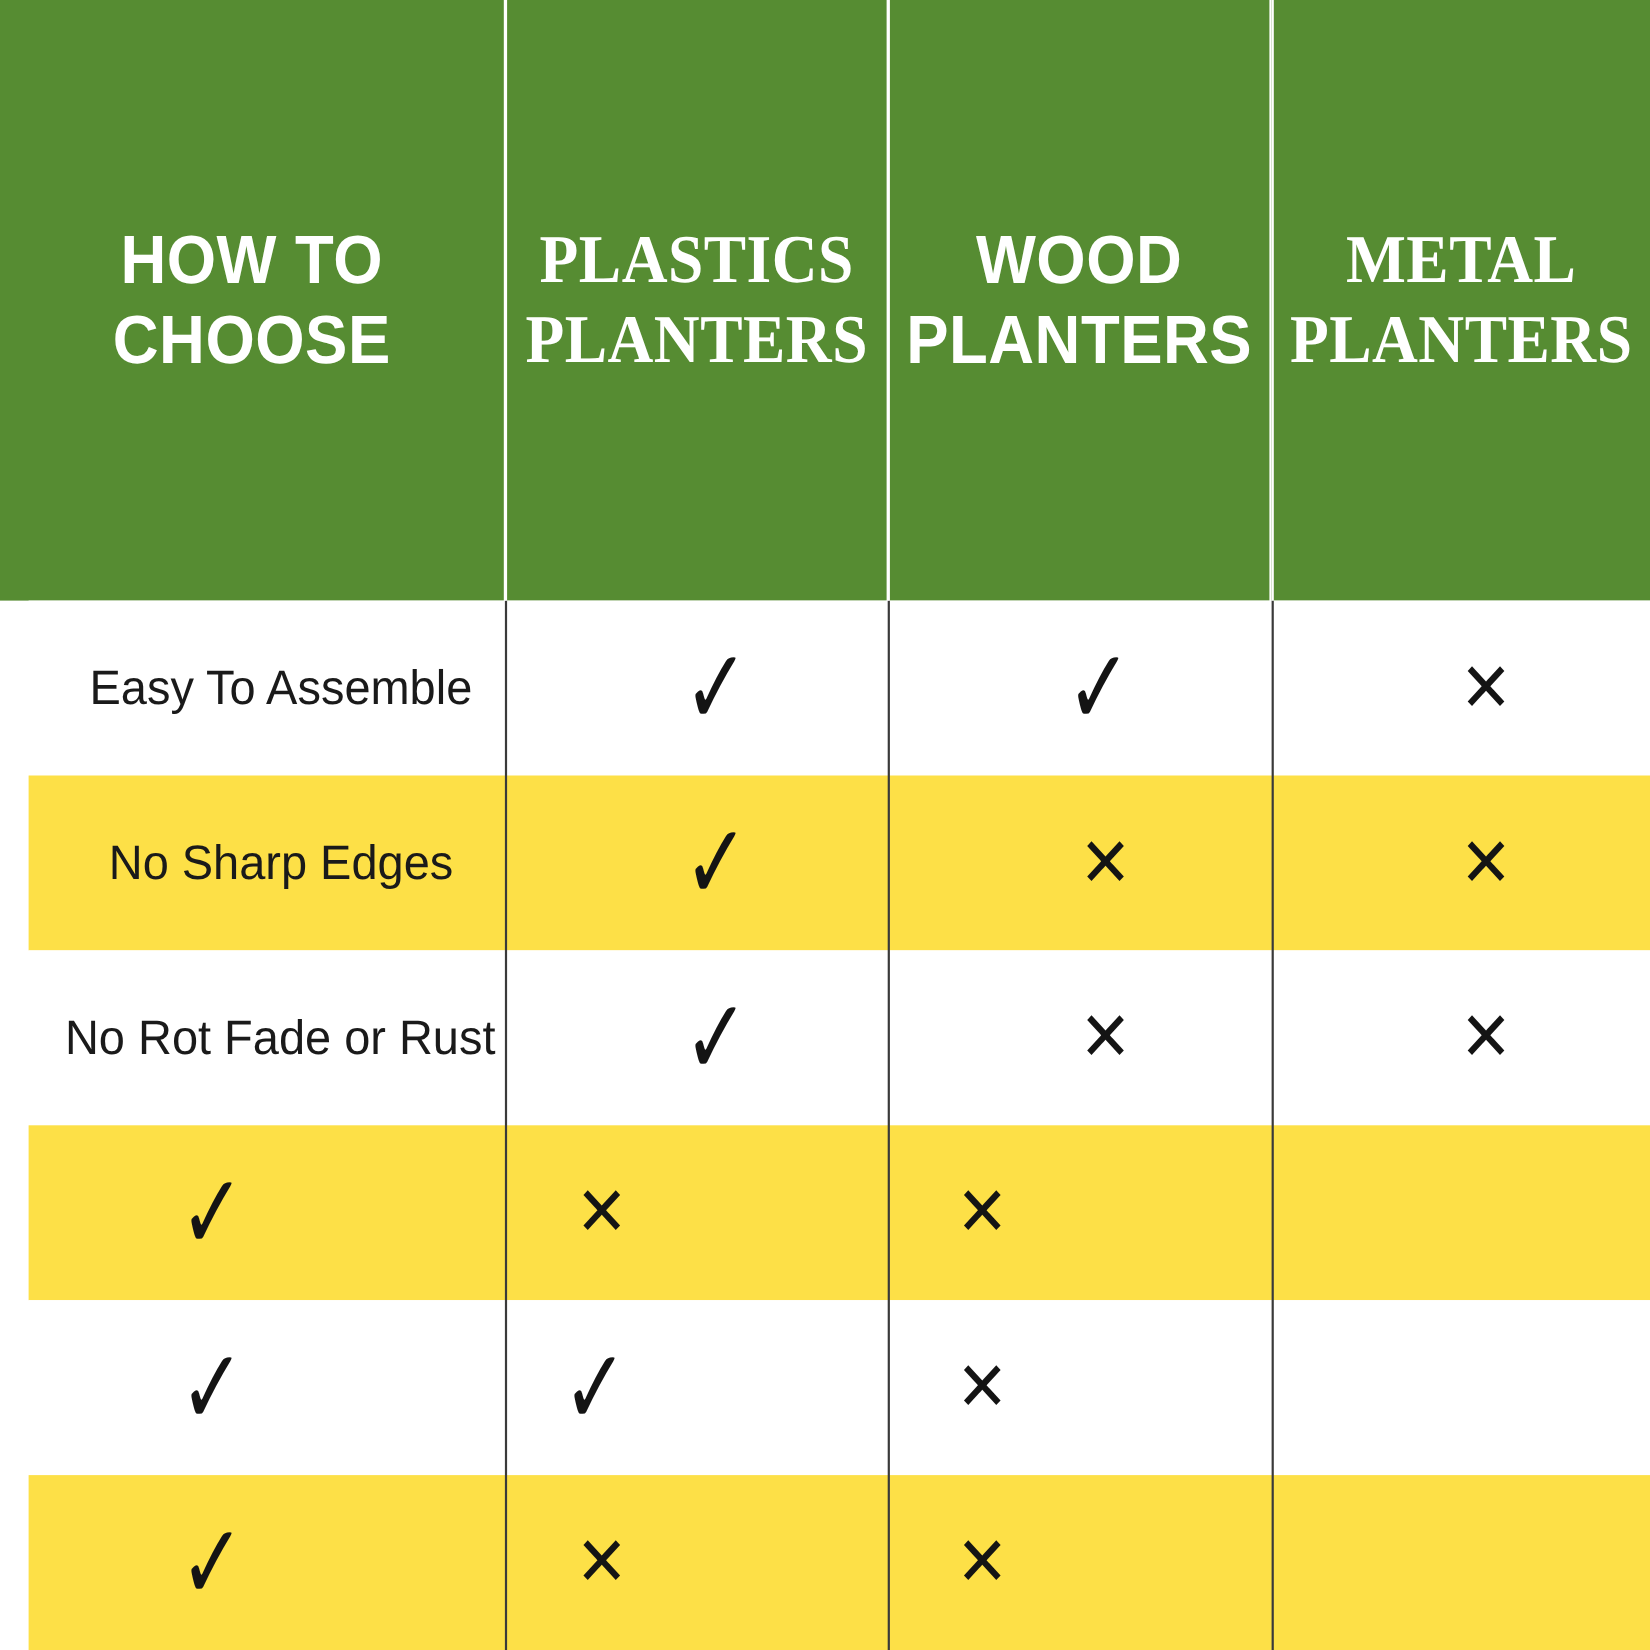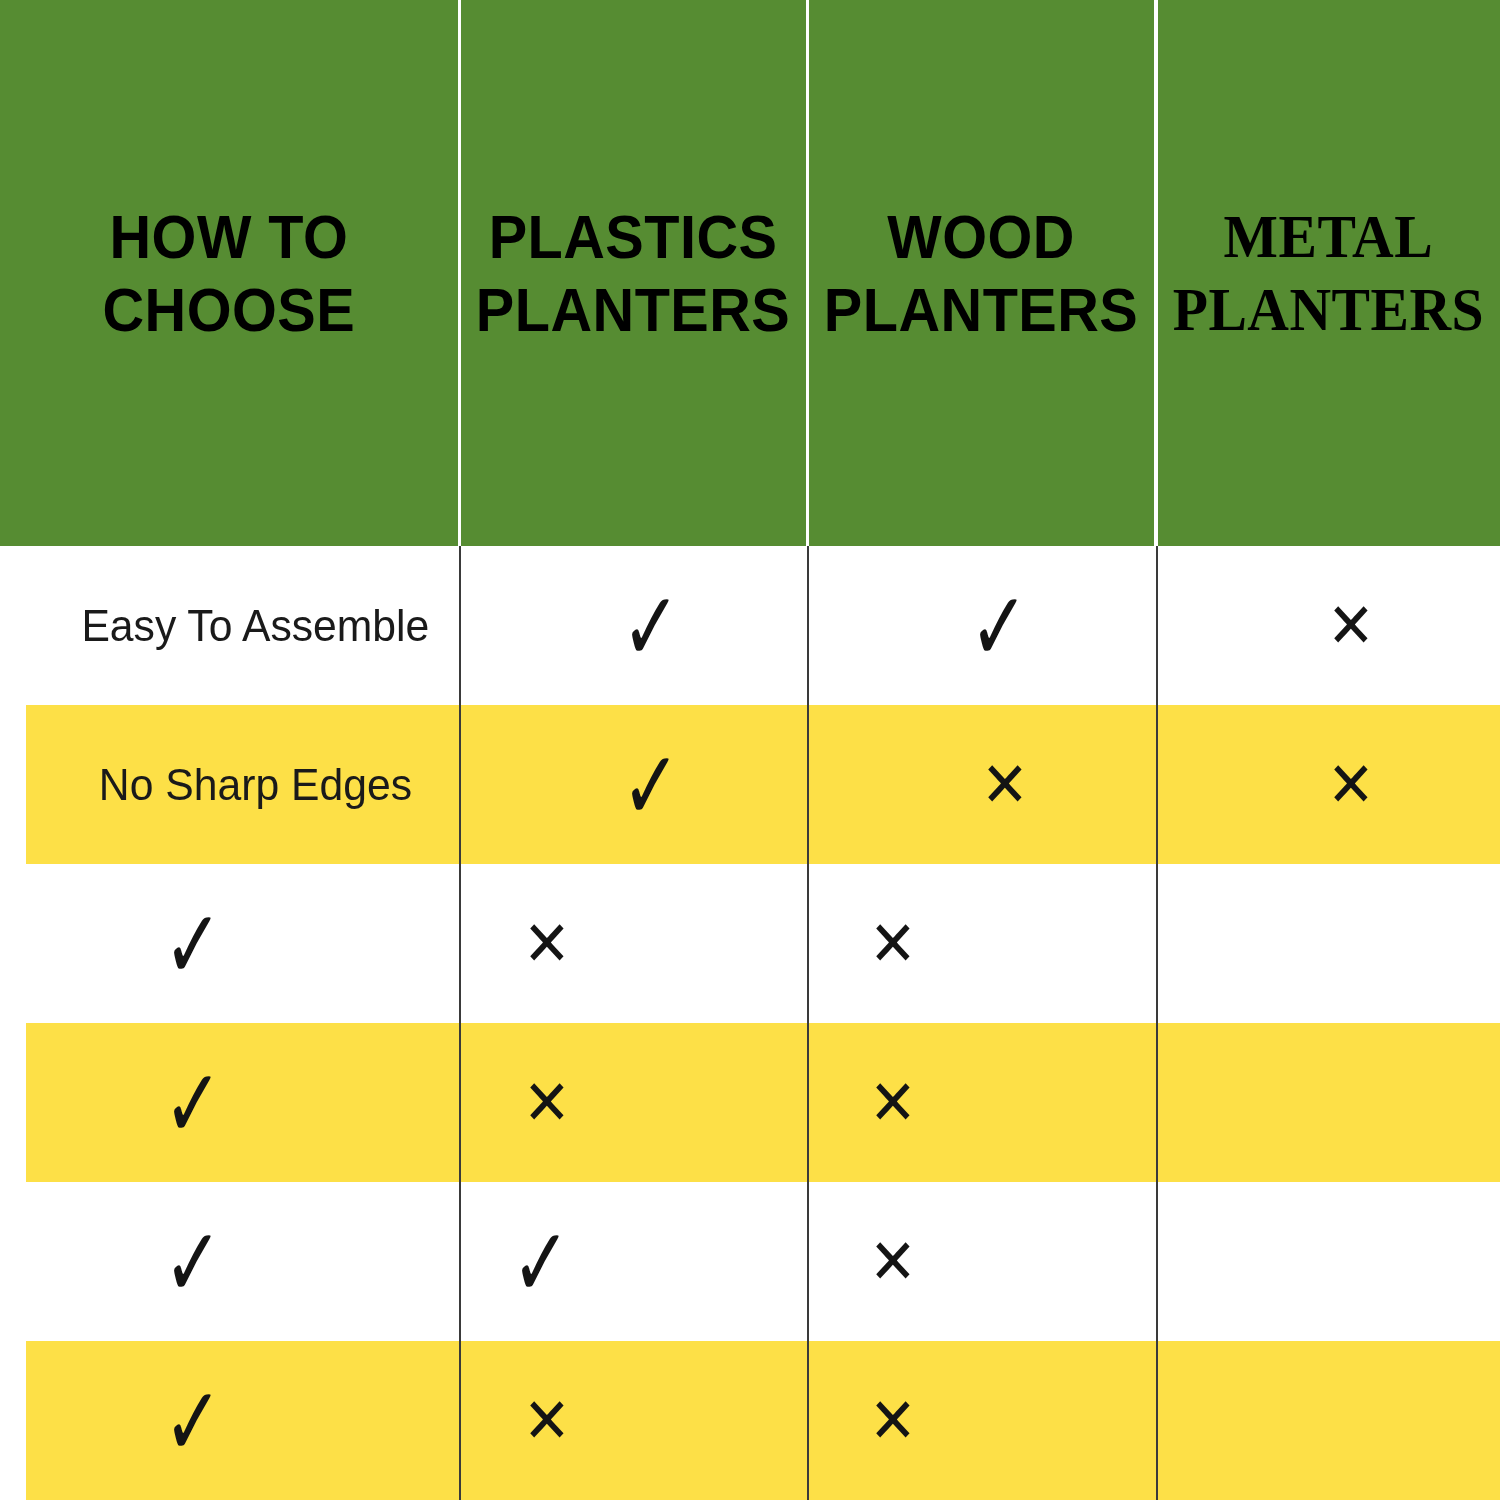--- a/index.html
+++ b/index.html
@@ -26,33 +26,33 @@
     display:flex;
     background:#ffffff;
   }
   .hcell {
     background:#568C32;
     height:546px;
     display:flex;
     align-items:center;
     justify-content:center;
     text-align:center;
-    color:#000000;
+    color:#ffffff;
     font-weight:bold;
     font-size:62px;
     line-height:1.18;
     letter-spacing:0.5px;
     padding:0 4px;
     white-space:pre-line;
     position:relative;
     overflow:hidden;
   }
   .hcell span { display:block; transform:scaleX(0.93); }
   .hcell.c0 { width:458px; }
-  .hcell.c1 { width:346px; }
+  .hcell.c1 { width:346px;font-family:Liberation Serif, serif; }
   .hcell.c2 { width:346px; }
   .hcell.c3 { width:344px;font-family:Liberation Serif, serif; }
   .hgap { width:2px; height:546px; background:#ffffff; }
 
   
   .body-rows {
     position:absolute;
     top:546px; left:0;
     width:1500px;
     height:954px;
@@ -175,20 +175,23 @@
       </div>
       <div class="mark-cell m2">
         <span class="glyph cross" style="font-size: 62px; font-weight: 400; line-height: 1; transform: scaleX(0.92);">✕</span>
       </div>
       <div class="mark-cell m3">
         <span class="glyph cross" style="font-size: 62px; font-weight: 400; line-height: 1; transform: scaleX(0.92);">✕</span>
       </div>
     </div>
 
     <div class="row white">
+      <div class="label-cell">
+        <span>No Rot Fade or Rust</span>
+      </div>
       <div class="mark-cell m1">
         <span class="glyph check" style="font-size: 86px; font-weight: 300; line-height: 1; transform: scaleX(0.82) scaleY(1.12);">✓</span>
       </div>
       <div class="mark-cell m2">
         <span class="glyph cross" style="font-size: 62px; font-weight: 400; line-height: 1; transform: scaleX(0.92);">✕</span>
       </div>
       <div class="mark-cell m3">
         <span class="glyph cross" style="font-size: 62px; font-weight: 400; line-height: 1; transform: scaleX(0.92);">✕</span>
       </div>
     </div>

